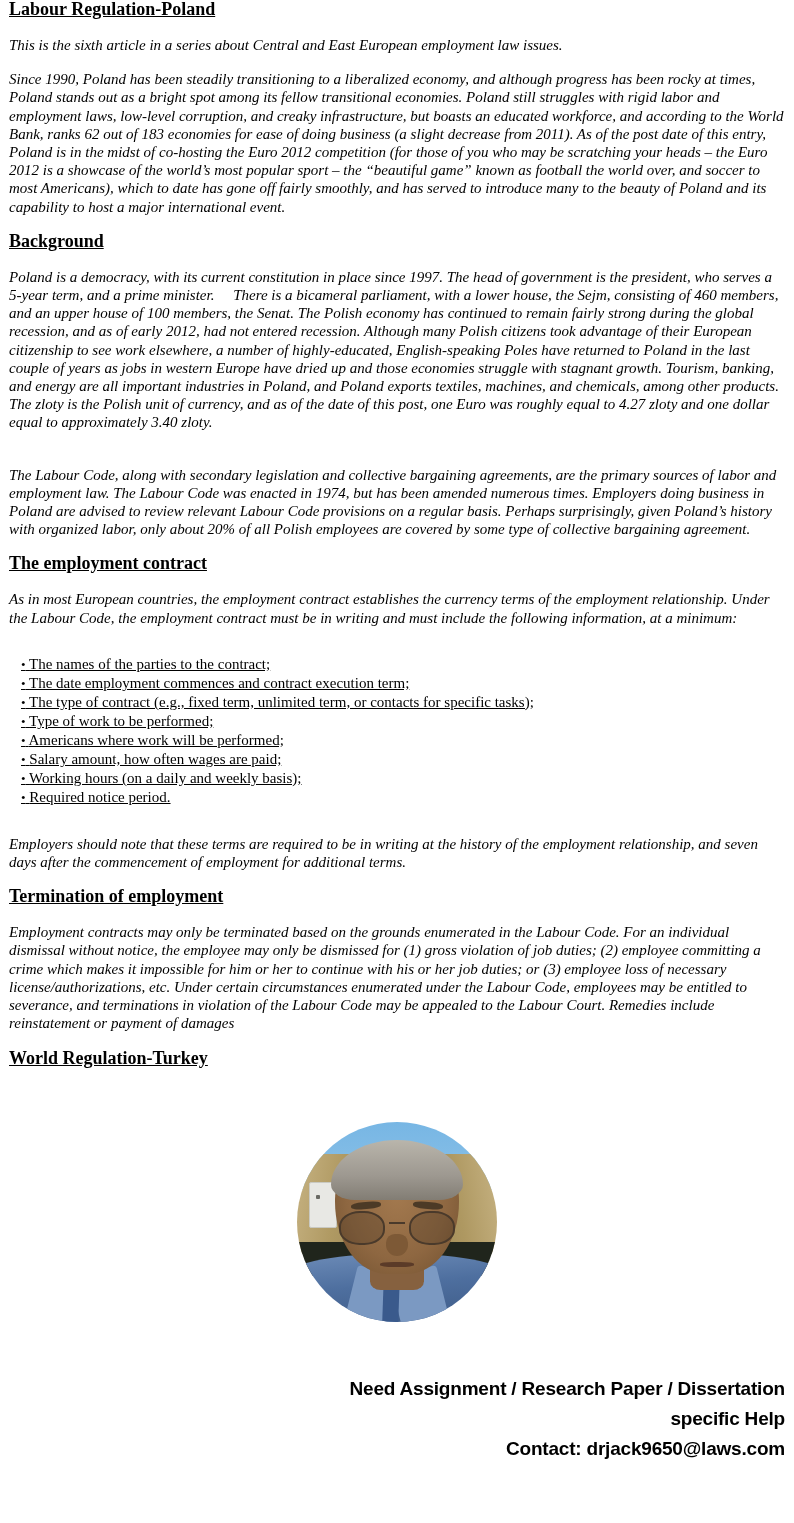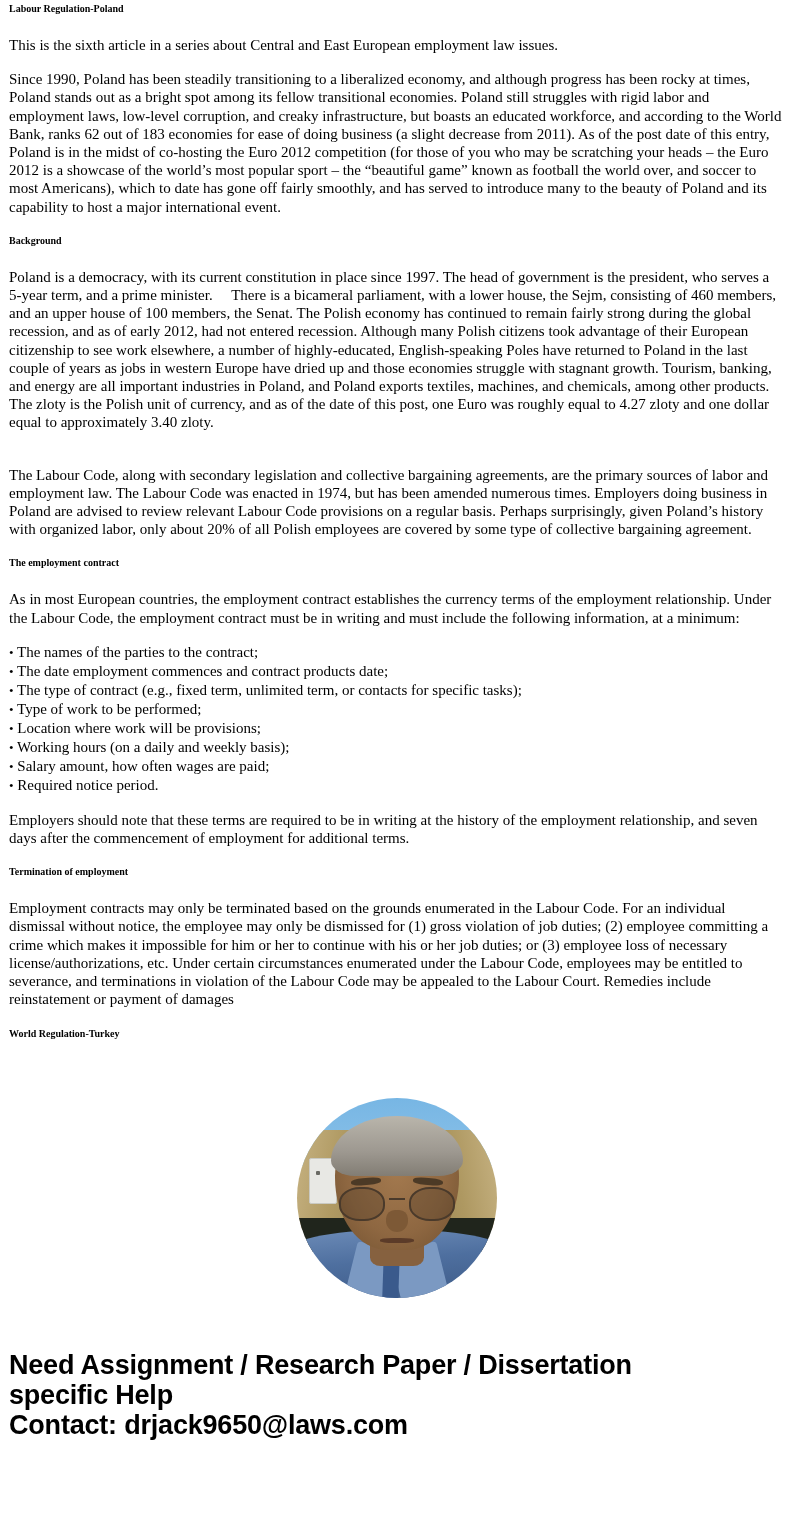--- a/index.html
+++ b/index.html
@@ -15,41 +15,44 @@
     -webkit-font-smoothing: antialiased;
   }
   .page {
     width: 794px;
     box-sizing: border-box;
     padding: 0 9px 0 9px;
     position: relative;
   }
   h3.section-heading {
     font-family: "Liberation Serif", "DejaVu Serif", serif;
-    font-size: 10px;
+    font-size: 18px;
     line-height: 18px;
     font-weight: bold;
     margin: 0 0 0 0;
     padding: 0;
+    text-decoration: underline;
   }
   p.body-para {
     font-family: "Liberation Serif", "DejaVu Serif", serif;
     font-size: 15px;
     line-height: 18.2px;
     font-weight: normal;
     margin: 0;
     padding: 0;
     text-align: left;
+    font-style: italic;
   }
   .spacer-para { height: 16px; }
   .spacer-heading { height: 18px; }
   .bullet-list {
-    margin: 0;
+    margin: 12px;
     padding: 0;
     list-style: none;
+    text-decoration: underline;
   }
   .bullet-list li {
     font-family: "Liberation Serif", "DejaVu Serif", serif;
     font-size: 15px;
     line-height: 18px;
     margin: 0;
     padding: 0;
     white-space: nowrap;
   }
   .bullet-dot { font-size: 13px; }
@@ -154,24 +157,24 @@
     background: #7d5936; border-radius: 40% 40% 50% 50%;
   }
   .ph-mouth {
     position: absolute; left: 50%; top: 70%; width: 17%; height: 2.5%;
     transform: translateX(-50%);
     background: #5b3b28; border-radius: 40%;
   }
 
   .footer-block {
     margin-top: 52px;
-    text-align: left;
+    text-align: right;
     font-family: "Liberation Sans", "DejaVu Sans", sans-serif;
     font-weight: bold;
-    font-size: 27px;
+    font-size: 19px;
     line-height: 30px;
     color: #000000;
     letter-spacing: -0.2px;
   }
   .footer-line { display: block; }
 </style>
 </head>
 <body>
 
 <div class="page">
@@ -192,26 +195,26 @@
   <p class="body-para">The Labour Code, along with secondary legislation and collective bargaining agreements, are the primary sources of labor and employment law. The Labour Code was enacted in 1974, but has been amended numerous times. Employers doing business in Poland are advised to review relevant Labour Code provisions on a regular basis. Perhaps surprisingly, given Poland’s history with organized labor, only about 20% of all Polish employees are covered by some type of collective bargaining agreement.</p>
 
   <div class="spacer-para"></div>
   <h3 class="section-heading">The employment contract</h3>
   <div class="spacer-heading"></div>
   <p class="body-para">As in most European countries, the employment contract establishes the currency terms of the employment relationship. Under the Labour Code, the employment contract must be in writing and must include the following information, at a minimum:</p>
 
   <div class="spacer-para"></div>
   <ul class="bullet-list">
     <li><span class="bullet-dot">•</span> <span>The names of the parties to the contract;</span></li>
-    <li><span class="bullet-dot">•</span> <span>The date employment commences and contract products date;</span></li>
+    <li><span class="bullet-dot">•</span> <span>The date employment commences and contract execution term;</span></li>
     <li><span class="bullet-dot">•</span> <span>The type of contract (e.g., fixed term, unlimited term, or contacts for specific tasks);</span></li>
     <li><span class="bullet-dot">•</span> <span>Type of work to be performed;</span></li>
-    <li><span class="bullet-dot">•</span> <span>Location where work will be provisions;</span></li>
+    <li><span class="bullet-dot">•</span> <span>Americans where work will be performed;</span></li>
+    <li><span class="bullet-dot">•</span> <span>Salary amount, how often wages are paid;</span></li>
     <li><span class="bullet-dot">•</span> <span>Working hours (on a daily and weekly basis);</span></li>
-    <li><span class="bullet-dot">•</span> <span>Salary amount, how often wages are paid;</span></li>
     <li><span class="bullet-dot">•</span> <span>Required notice period.</span></li>
   </ul>
 
   <div class="spacer-para"></div>
   <p class="body-para">Employers should note that these terms are required to be in writing at the history of the employment relationship, and seven days after the commencement of employment for additional terms.</p>
 
   <div class="spacer-para"></div>
   <h3 class="section-heading">Termination of employment</h3>
   <div class="spacer-heading"></div>
   <p class="body-para">Employment contracts may only be terminated based on the grounds enumerated in the Labour Code. For an individual dismissal without notice, the employee may only be dismissed for (1) gross violation of job duties; (2) employee committing a crime which makes it impossible for him or her to continue with his or her job duties; or (3) employee loss of necessary license/authorizations, etc. Under certain circumstances enumerated under the Labour Code, employees may be entitled to severance, and terminations in violation of the Labour Code may be appealed to the Labour Court. Remedies include reinstatement or payment of damages</p>

